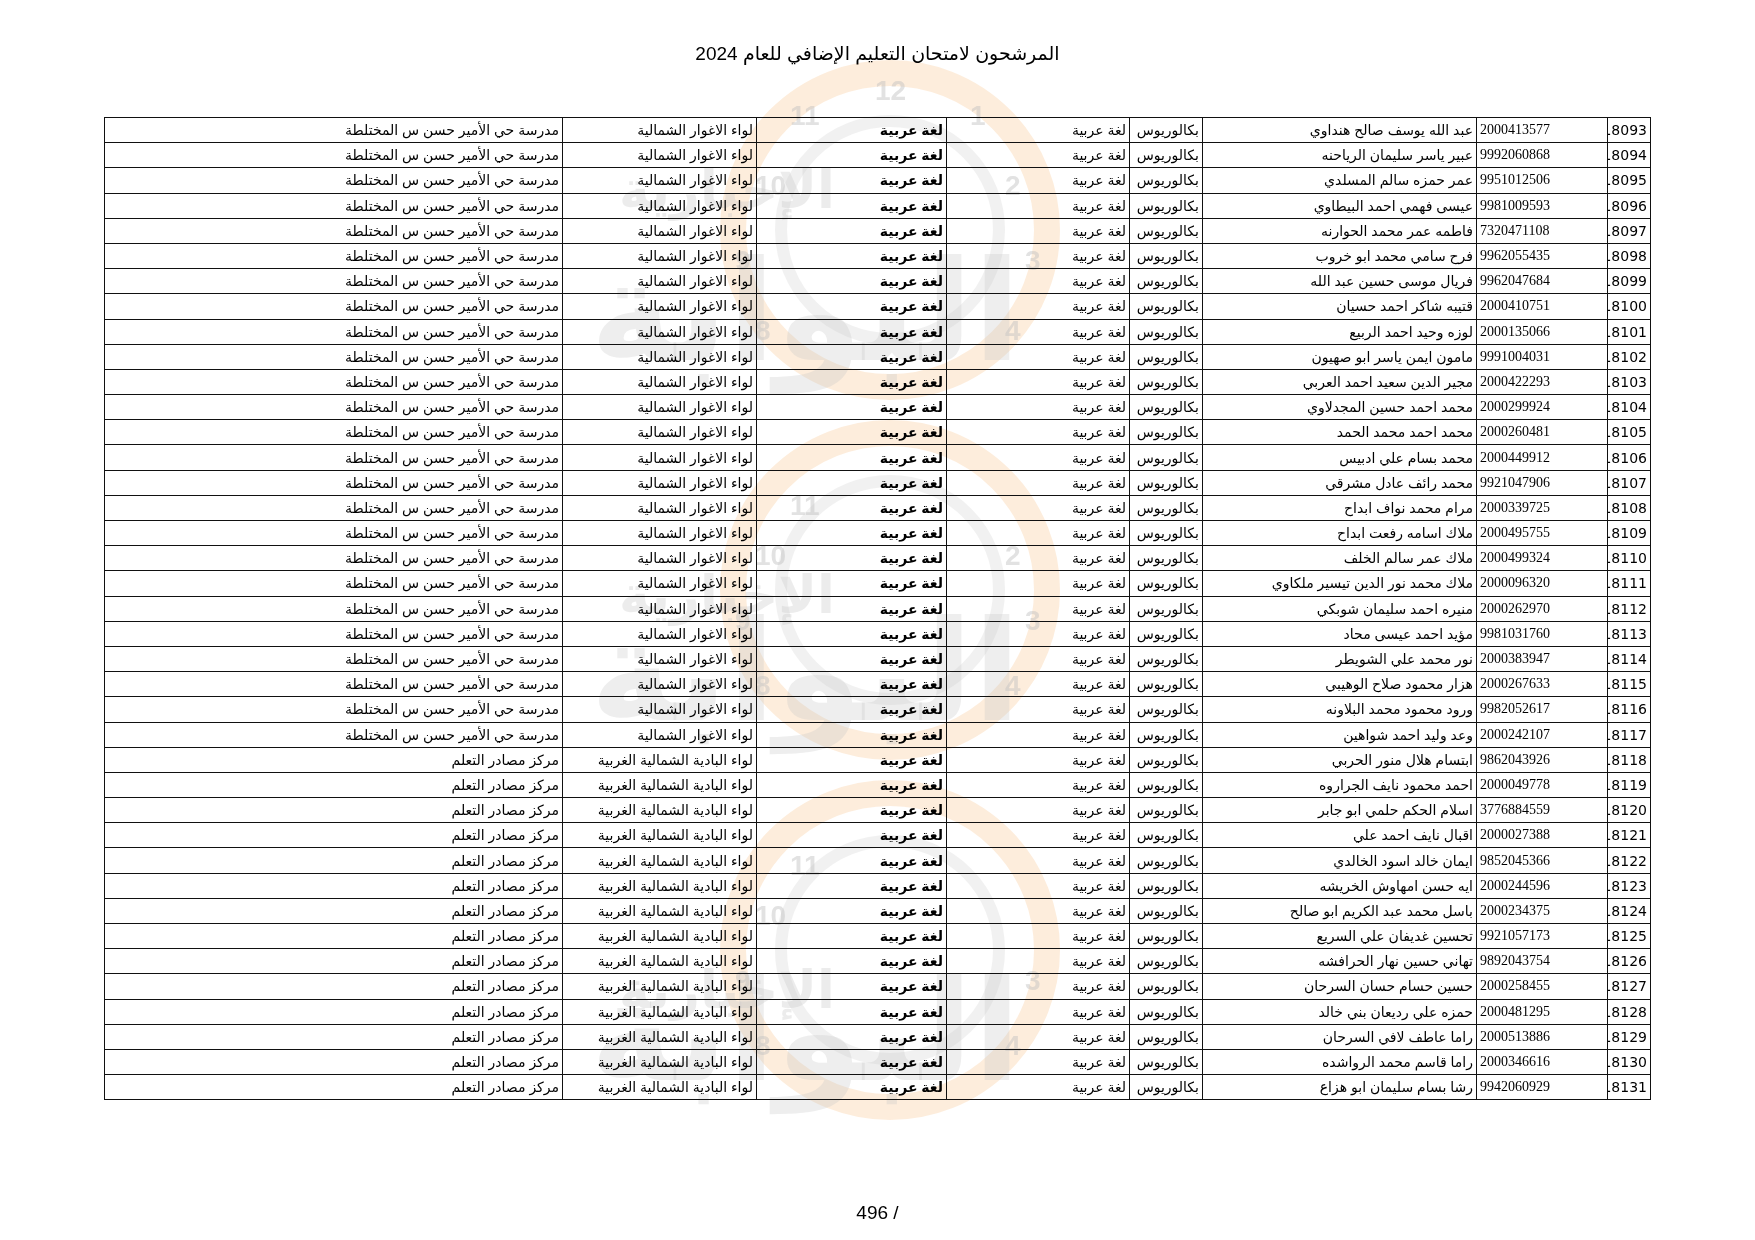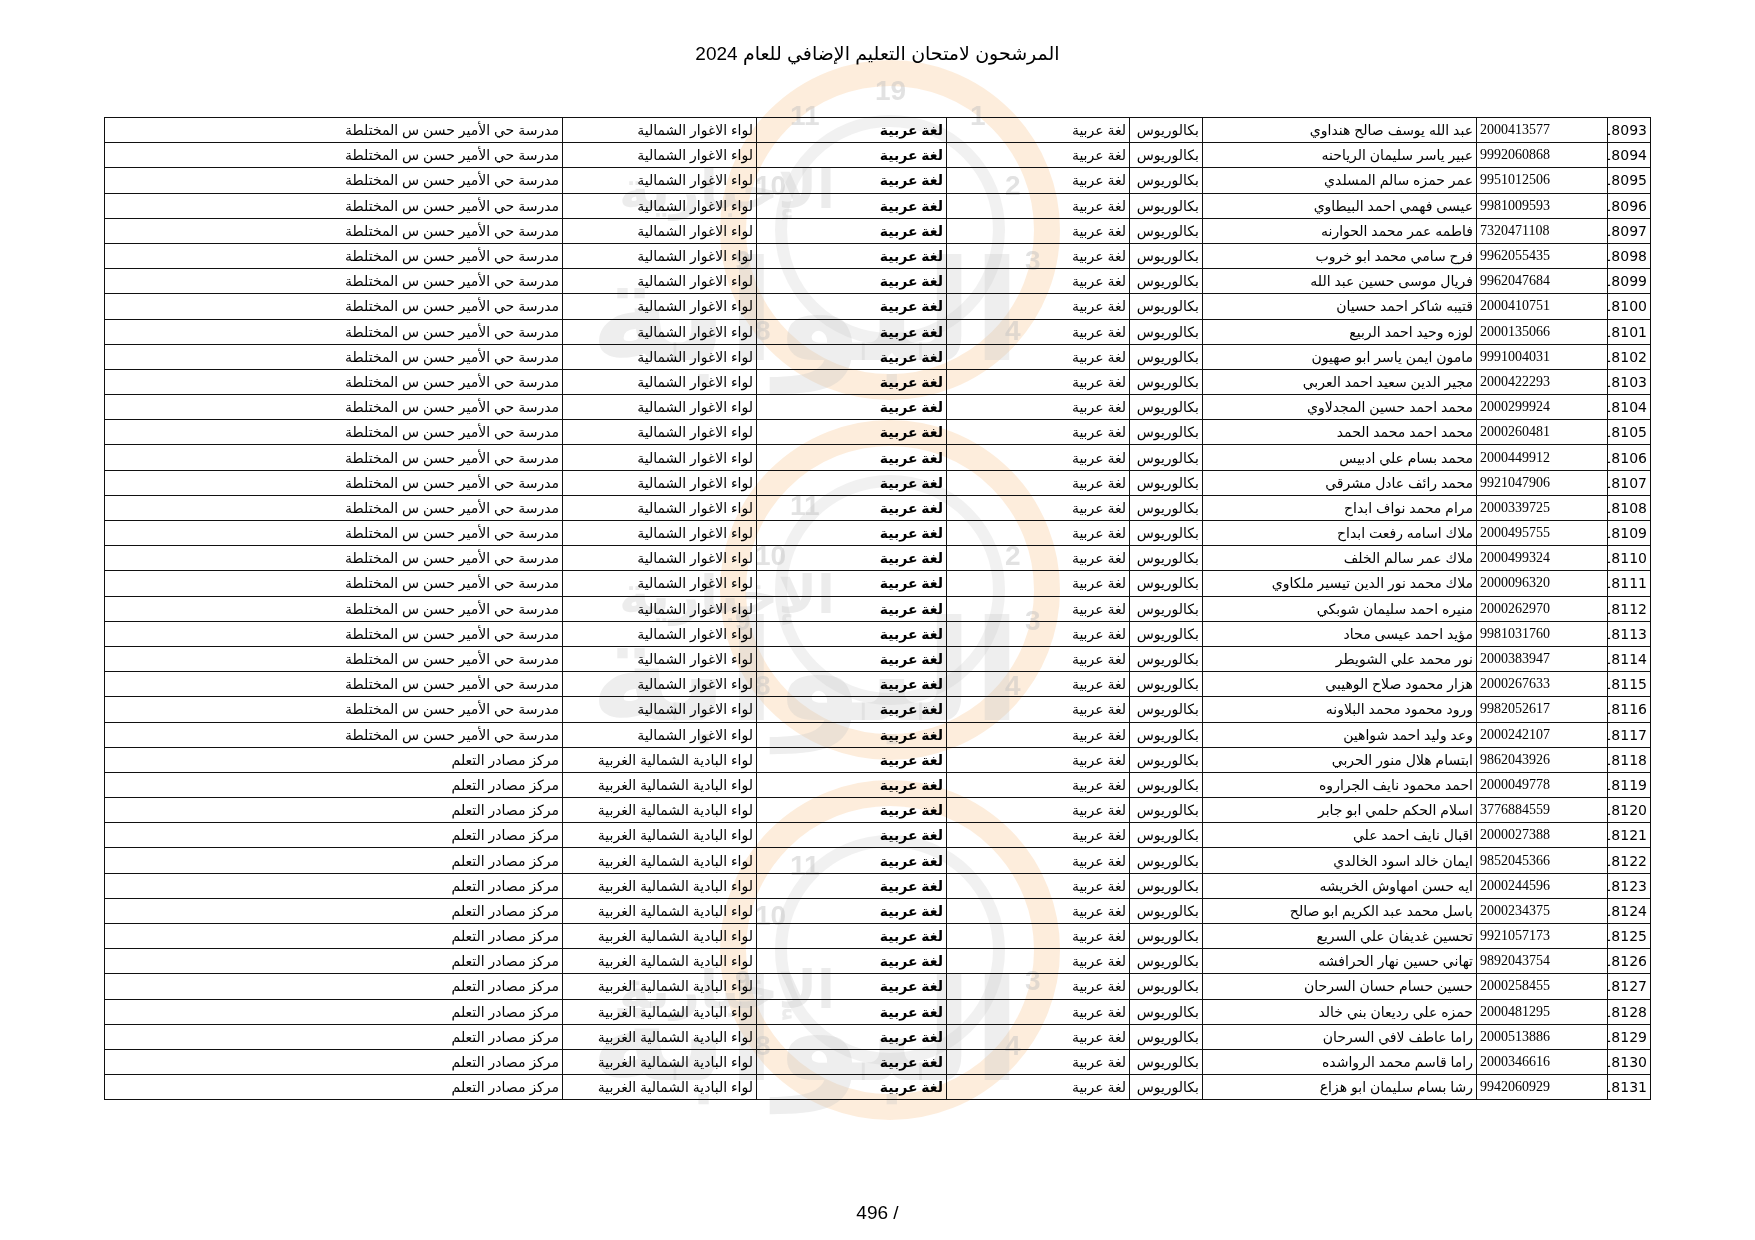--- a/index.html
+++ b/index.html
@@ -36,21 +36,21 @@
 
   .page-num { position: absolute; top: 1174px; left: 0; width: 1755px; text-align: center; font-size: 19px; z-index: 2; margin-top: 28px; }
 </style>
 </head>
 <body>
 
 <div class="wm">
   <div class="wm-clock" style="top:70px;">
     <div class="wm-ring"></div>
       <div class="wm-inner"></div>
-    <span class="wm-num" style="left:235px;top:5px;">19</span>
+    <span class="wm-num" style="left:235px;top:5px;">12</span>
     <span class="wm-num" style="left:150px;top:30px;">11</span>
     <span class="wm-num" style="left:330px;top:30px;">1</span>
     <span class="wm-num" style="left:115px;top:100px;">10</span>
     <span class="wm-num" style="left:365px;top:100px;">2</span>
     <span class="wm-num" style="left:95px;top:175px;">9</span>
     <span class="wm-num" style="left:385px;top:175px;">3</span>
     <span class="wm-num" style="left:115px;top:245px;">8</span>
     <span class="wm-num" style="left:365px;top:245px;">4</span>
   </div>
   <div class="wm-clock" style="top:430px;">

